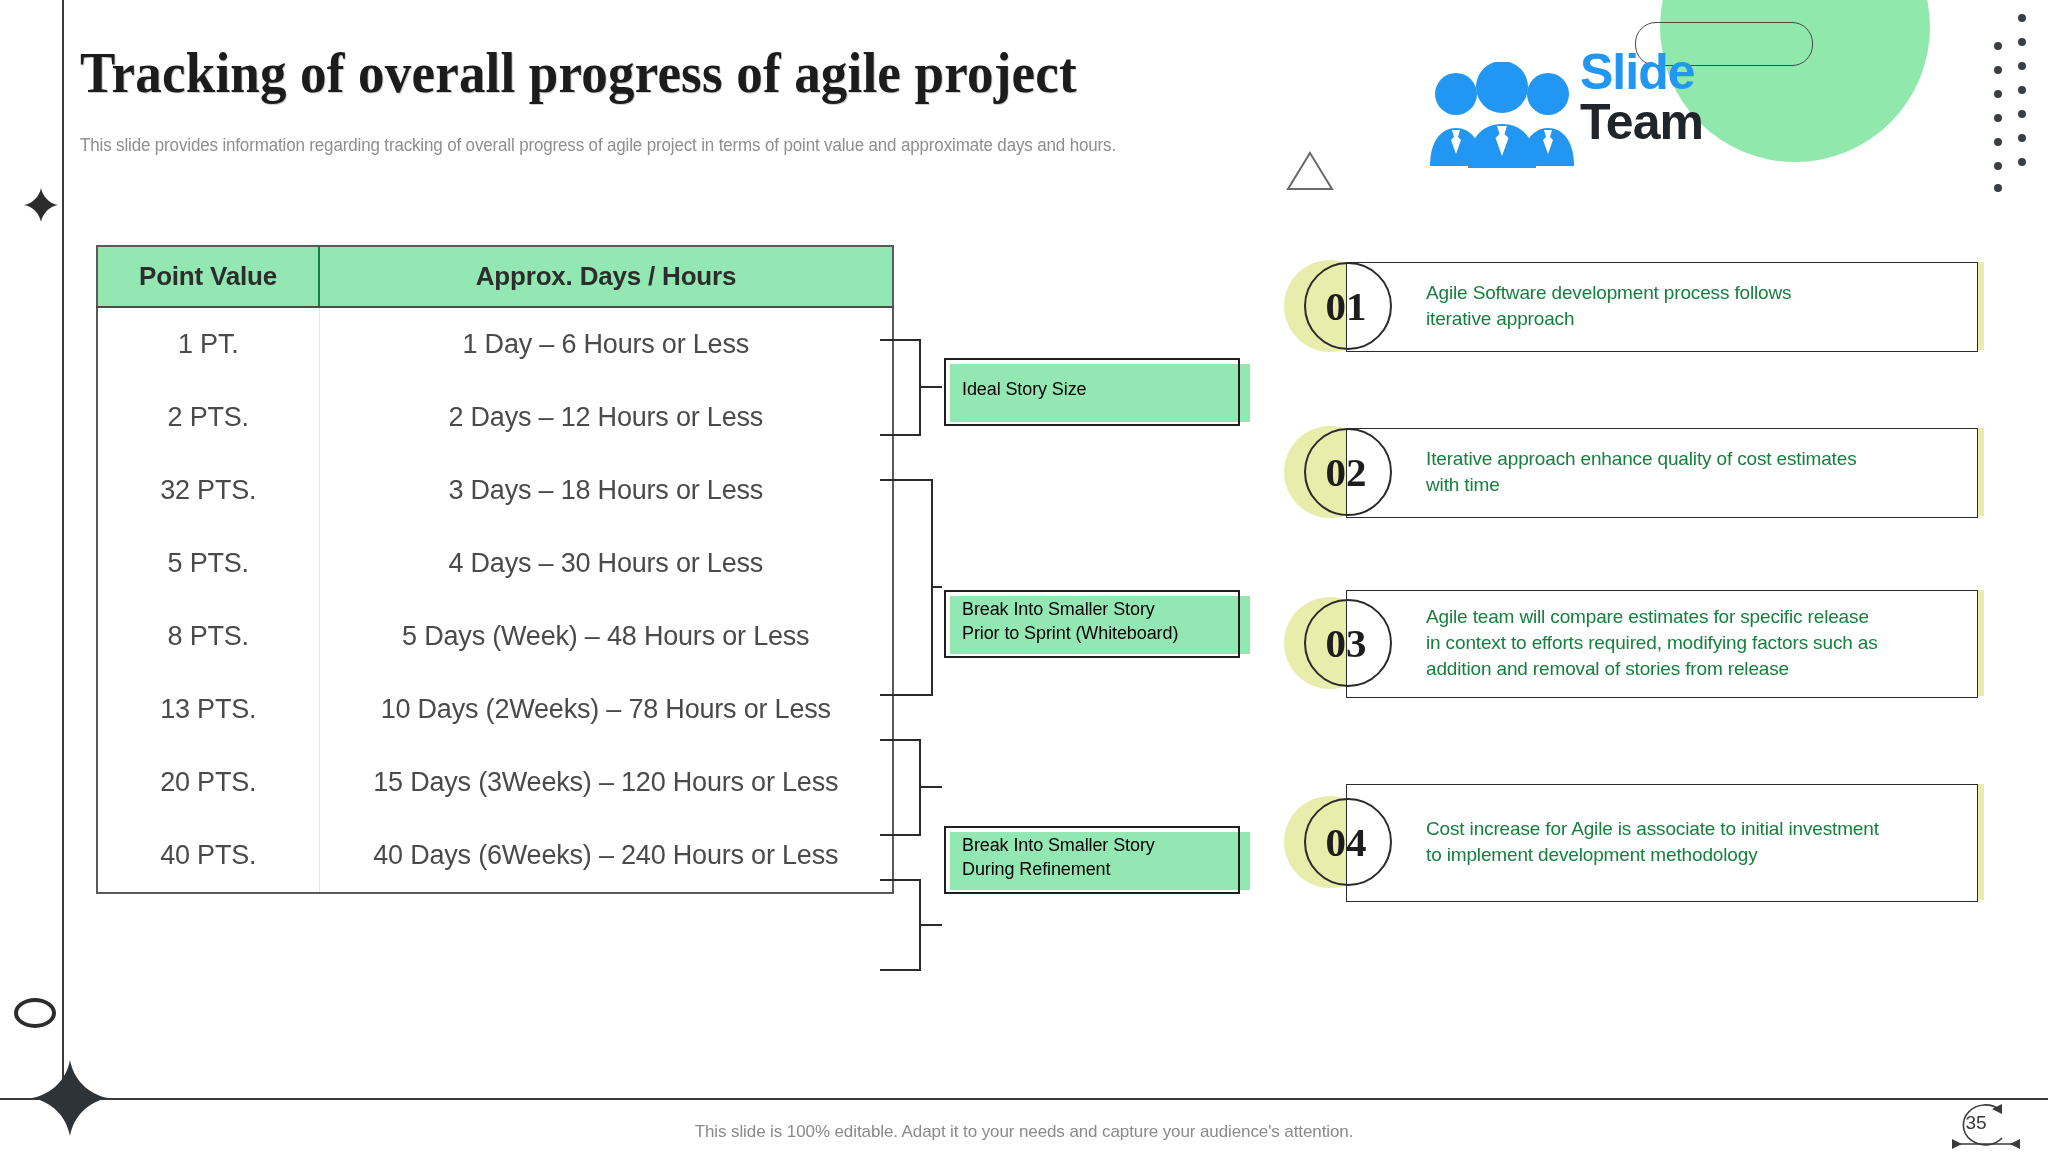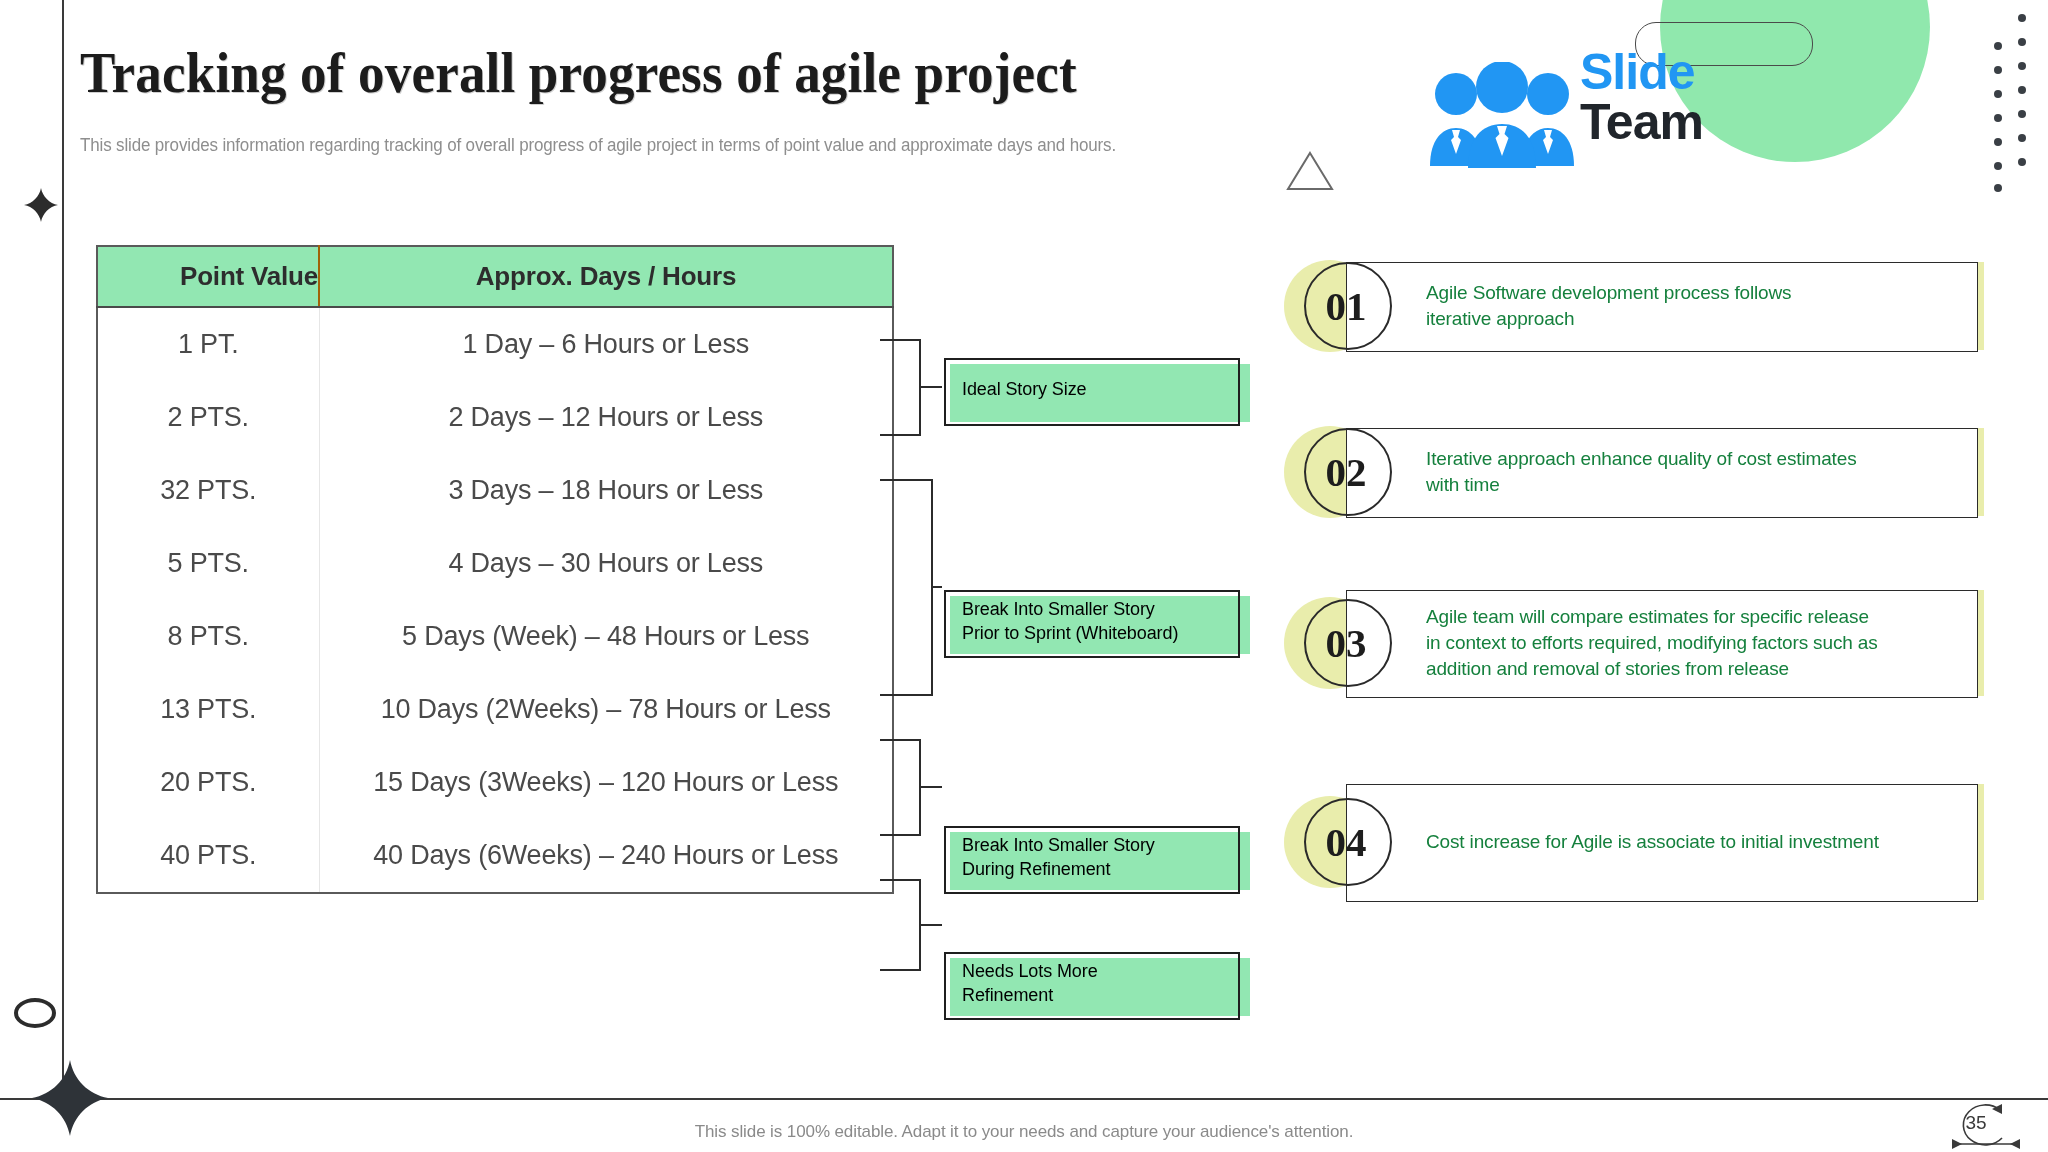--- a/index.html
+++ b/index.html
@@ -60,21 +60,21 @@
     position:absolute;left:96px;top:245px;width:798px;
     border:2px solid #5a5a5a;border-collapse:collapse;background:#fff;
   }
   .tbl td,.tbl th{border:none;}
   .tbl .thcell{
     background:#92e7b2;color:#2d2d2d;
     font-weight:700;font-size:26px;letter-spacing:-.2px;
     padding:14px 0;text-align:center;
     border-bottom:2px solid #4a4a4a;
   }
-  .thcell.c1{width:220px;border-right:2px solid #a16207;text-align:right;}
+  .thcell.c1{width:220px;border-right:2px solid #15803d;}
   .rowcell{
     font-size:27px;color:#4a4a4a;text-align:center;
     padding:21px 0;border-bottom:1.5px solid #e6e6e6;
     letter-spacing:-.2px;
   }
   .rowcell.c1{width:220px;border-right:1.5px solid #e6e6e6;}
   .tbl tr:last-child .rowcell{border-bottom:none;}
 
   
   .brackets{position:absolute;left:880px;top:245px;width:200px;height:800px;}
@@ -291,28 +291,20 @@
     </div>
   </div>
   <div class="callout" style="left:944px;top:826px;">
     <div class="fill"></div>
     <div class="outline"></div>
     <div class="txt">
       <span>Break Into Smaller Story</span>
       <span>During Refinement</span>
     </div>
   </div>
-  <div class="callout" style="left:944px;top:952px;">
-    <div class="fill"></div>
-    <div class="outline"></div>
-    <div class="txt">
-      <span>Needs Lots More</span>
-      <span>Refinement</span>
-    </div>
-  </div>
 
   <div class="item" style="top:262px;height:88px;">
     <div class="ybar"></div>
     <div class="bar"></div>
     <div class="ycircle"></div>
     <div class="ocircle"></div>
     <div class="num">01</div>
     <div class="body">
       <span>Agile Software  development  process follows</span>
       <span>iterative  approach</span>
@@ -345,20 +337,21 @@
   </div>
 
   <div class="item" style="top:760px;height:116px;margin-top:24px;">
     <div class="ybar"></div>
     <div class="bar"></div>
     <div class="ycircle"></div>
     <div class="ocircle"></div>
     <div class="num">04</div>
     <div class="body">
       <span>Cost increase for Agile is associate to initial investment</span>
+      <span>to implement  development  methodology</span>
     </div>
   </div>
 
 
   <div class="footer-note">This slide is 100% editable. Adapt it to your needs and capture your audience's attention.</div>
   <div class="pagebadge">
     <svg viewBox="0 0 104 58" width="104" height="58">
       <g fill="none" stroke="#3a3a3a" stroke-width="1.6">
         <path d="M72 16 A22 20 0 1 0 74 44"></path>
         <path d="M24 50 L92 50"></path>

